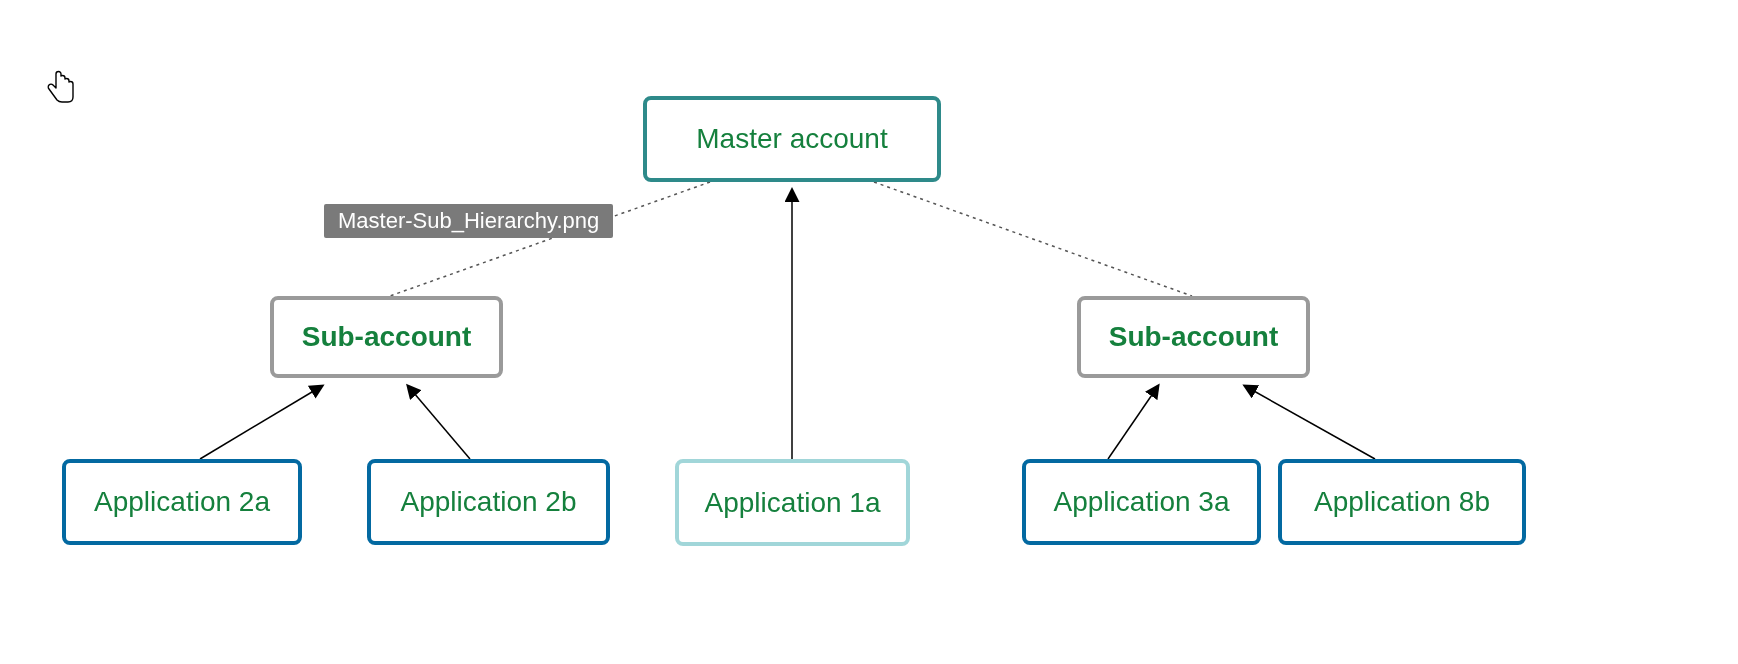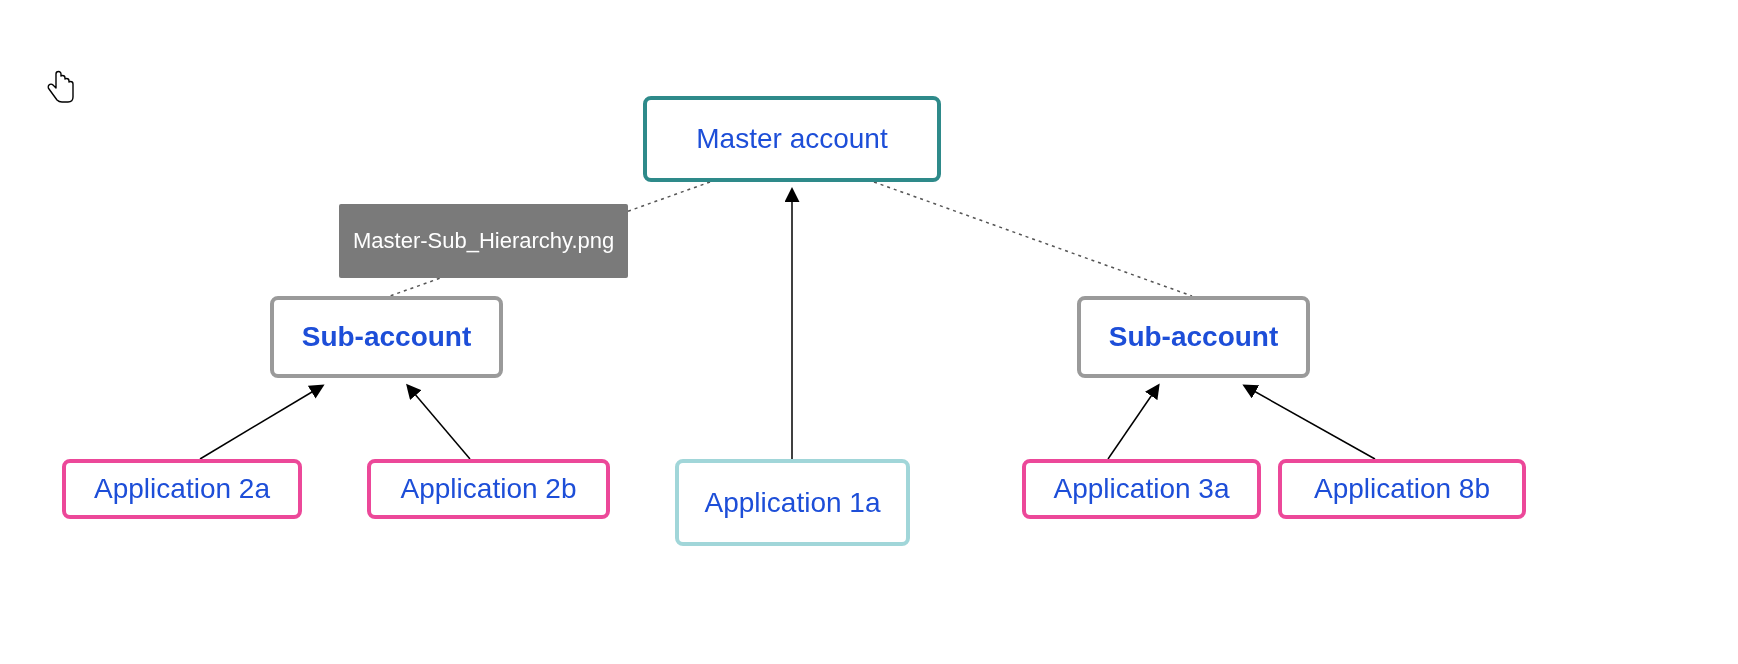--- a/index.html
+++ b/index.html
@@ -21,21 +21,21 @@
       height: 100%;
     }
     .node {
       position: absolute;
       border-radius: 8px;
       display: flex;
       align-items: center;
       justify-content: center;
       background: #ffffff;
       font-size: 28px;
-      color: #1d4ed8;
+      color: #15803d;
       padding: 0 20px;
       white-space: nowrap;
     }
     .node-master {
       border: 4px solid #2e8a8a;
       width: 298px;
       height: 86px;
       left: 643px;
       top: 96px;
     }
@@ -49,22 +49,22 @@
       left: 270px;
       top: 296px;
     }
     .node-sub-right {
       width: 233px;
       height: 82px;
       left: 1077px;
       top: 296px;
     }
     .node-app {
-      border: 4px solid #ec4899;
-      height: 60px;
+      border: 4px solid #0369a1;
+      height: 86px;
     }
     .node-app-2a {
       width: 240px;
       left: 62px;
       top: 459px;
     }
     .node-app-2b {
       width: 243px;
       left: 367px;
       top: 459px;
@@ -84,23 +84,23 @@
     .node-app-3b {
       width: 248px;
       left: 1278px;
       top: 459px;
     }
     .tooltip {
       position: absolute;
       background: #7a7a7a;
       color: #ffffff;
       font-size: 22px;
-      padding: 24px 14px;
+      padding: 4px 14px;
       border-radius: 2px;
-      left: 339px;
+      left: 324px;
       top: 204px;
       z-index: 10;
     }
     svg.connectors {
       position: absolute;
       top: 0;
       left: 0;
       width: 1738px;
       height: 664px;
       pointer-events: none;

